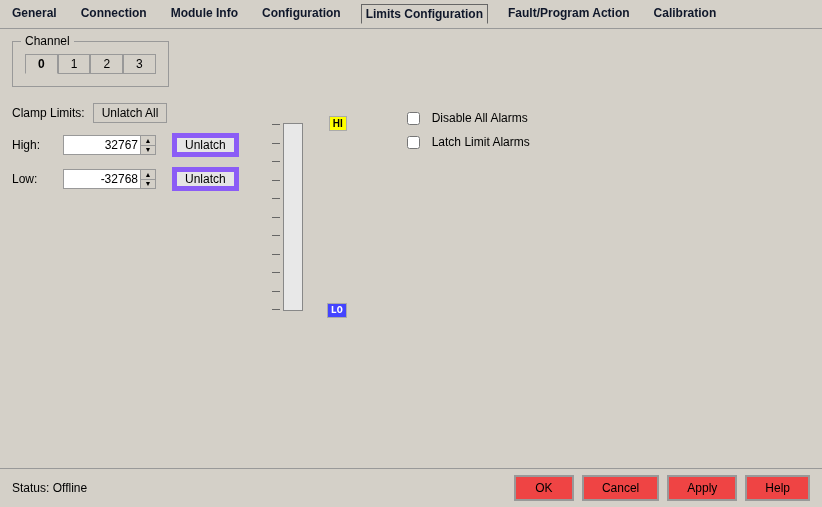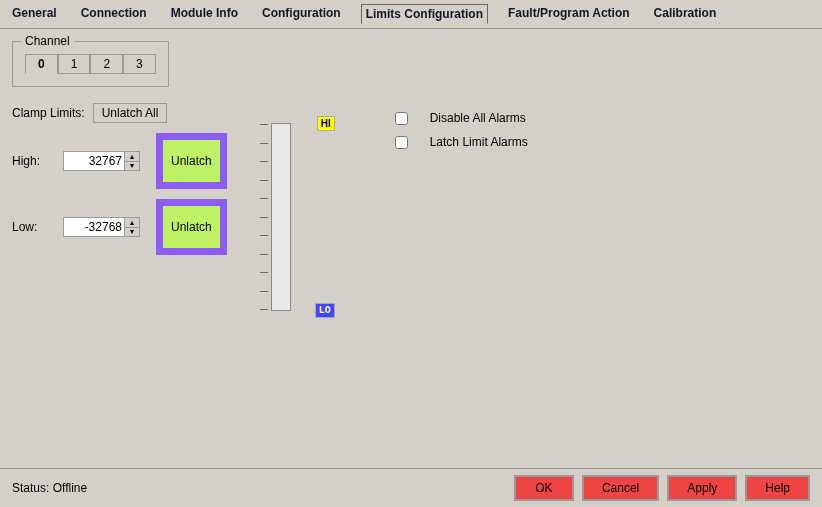--- a/index.html
+++ b/index.html
@@ -113,21 +113,21 @@
       display: flex;
       align-items: center;
       border: 1px solid #999;
       background: #fff;
       height: 20px;
     }
     .spin-input {
       border: none;
       outline: none;
       font-size: 12px;
-      width: 60px;
+      width: 76px;
       padding: 0 2px;
       background: #fff;
       height: 100%;
       text-align: right;
     }
     .spin-buttons {
       display: flex;
       flex-direction: column;
       border-left: 1px solid #999;
       height: 100%;
@@ -140,23 +140,23 @@
       line-height: 1;
       width: 14px;
       flex: 1;
       display: flex;
       align-items: center;
       justify-content: center;
       padding: 0;
     }
     .spin-up { border-bottom: 1px solid #999; }
     .unlatch-btn {
-      background: #bef264;
-      border: 7px solid #8b5cf6;
-      padding: 14px 8px;
+      background: #e5e5e5;
+      border: 5px solid #8b5cf6;
+      padding: 0 8px;
       font-size: 12px;
       cursor: pointer;
       min-width: 55px;
     }
     
     .thermometer-container {
       position: relative;
       width: 60px;
       display: flex;
       align-items: center;
@@ -212,21 +212,21 @@
     .right-panel {
       display: flex;
       flex-direction: column;
       gap: 10px;
       margin-top: 8px;
       margin-left: 60px;
     }
     .checkbox-row {
       display: flex;
       align-items: center;
-      gap: 22px;
+      gap: 12px;
     }
     .checkbox-row input[type="checkbox"] {
       width: 13px;
       height: 13px;
     }
     .checkbox-label {
       font-size: 12px;
     }
     .status-bar {
       background: #d4d0c8;

